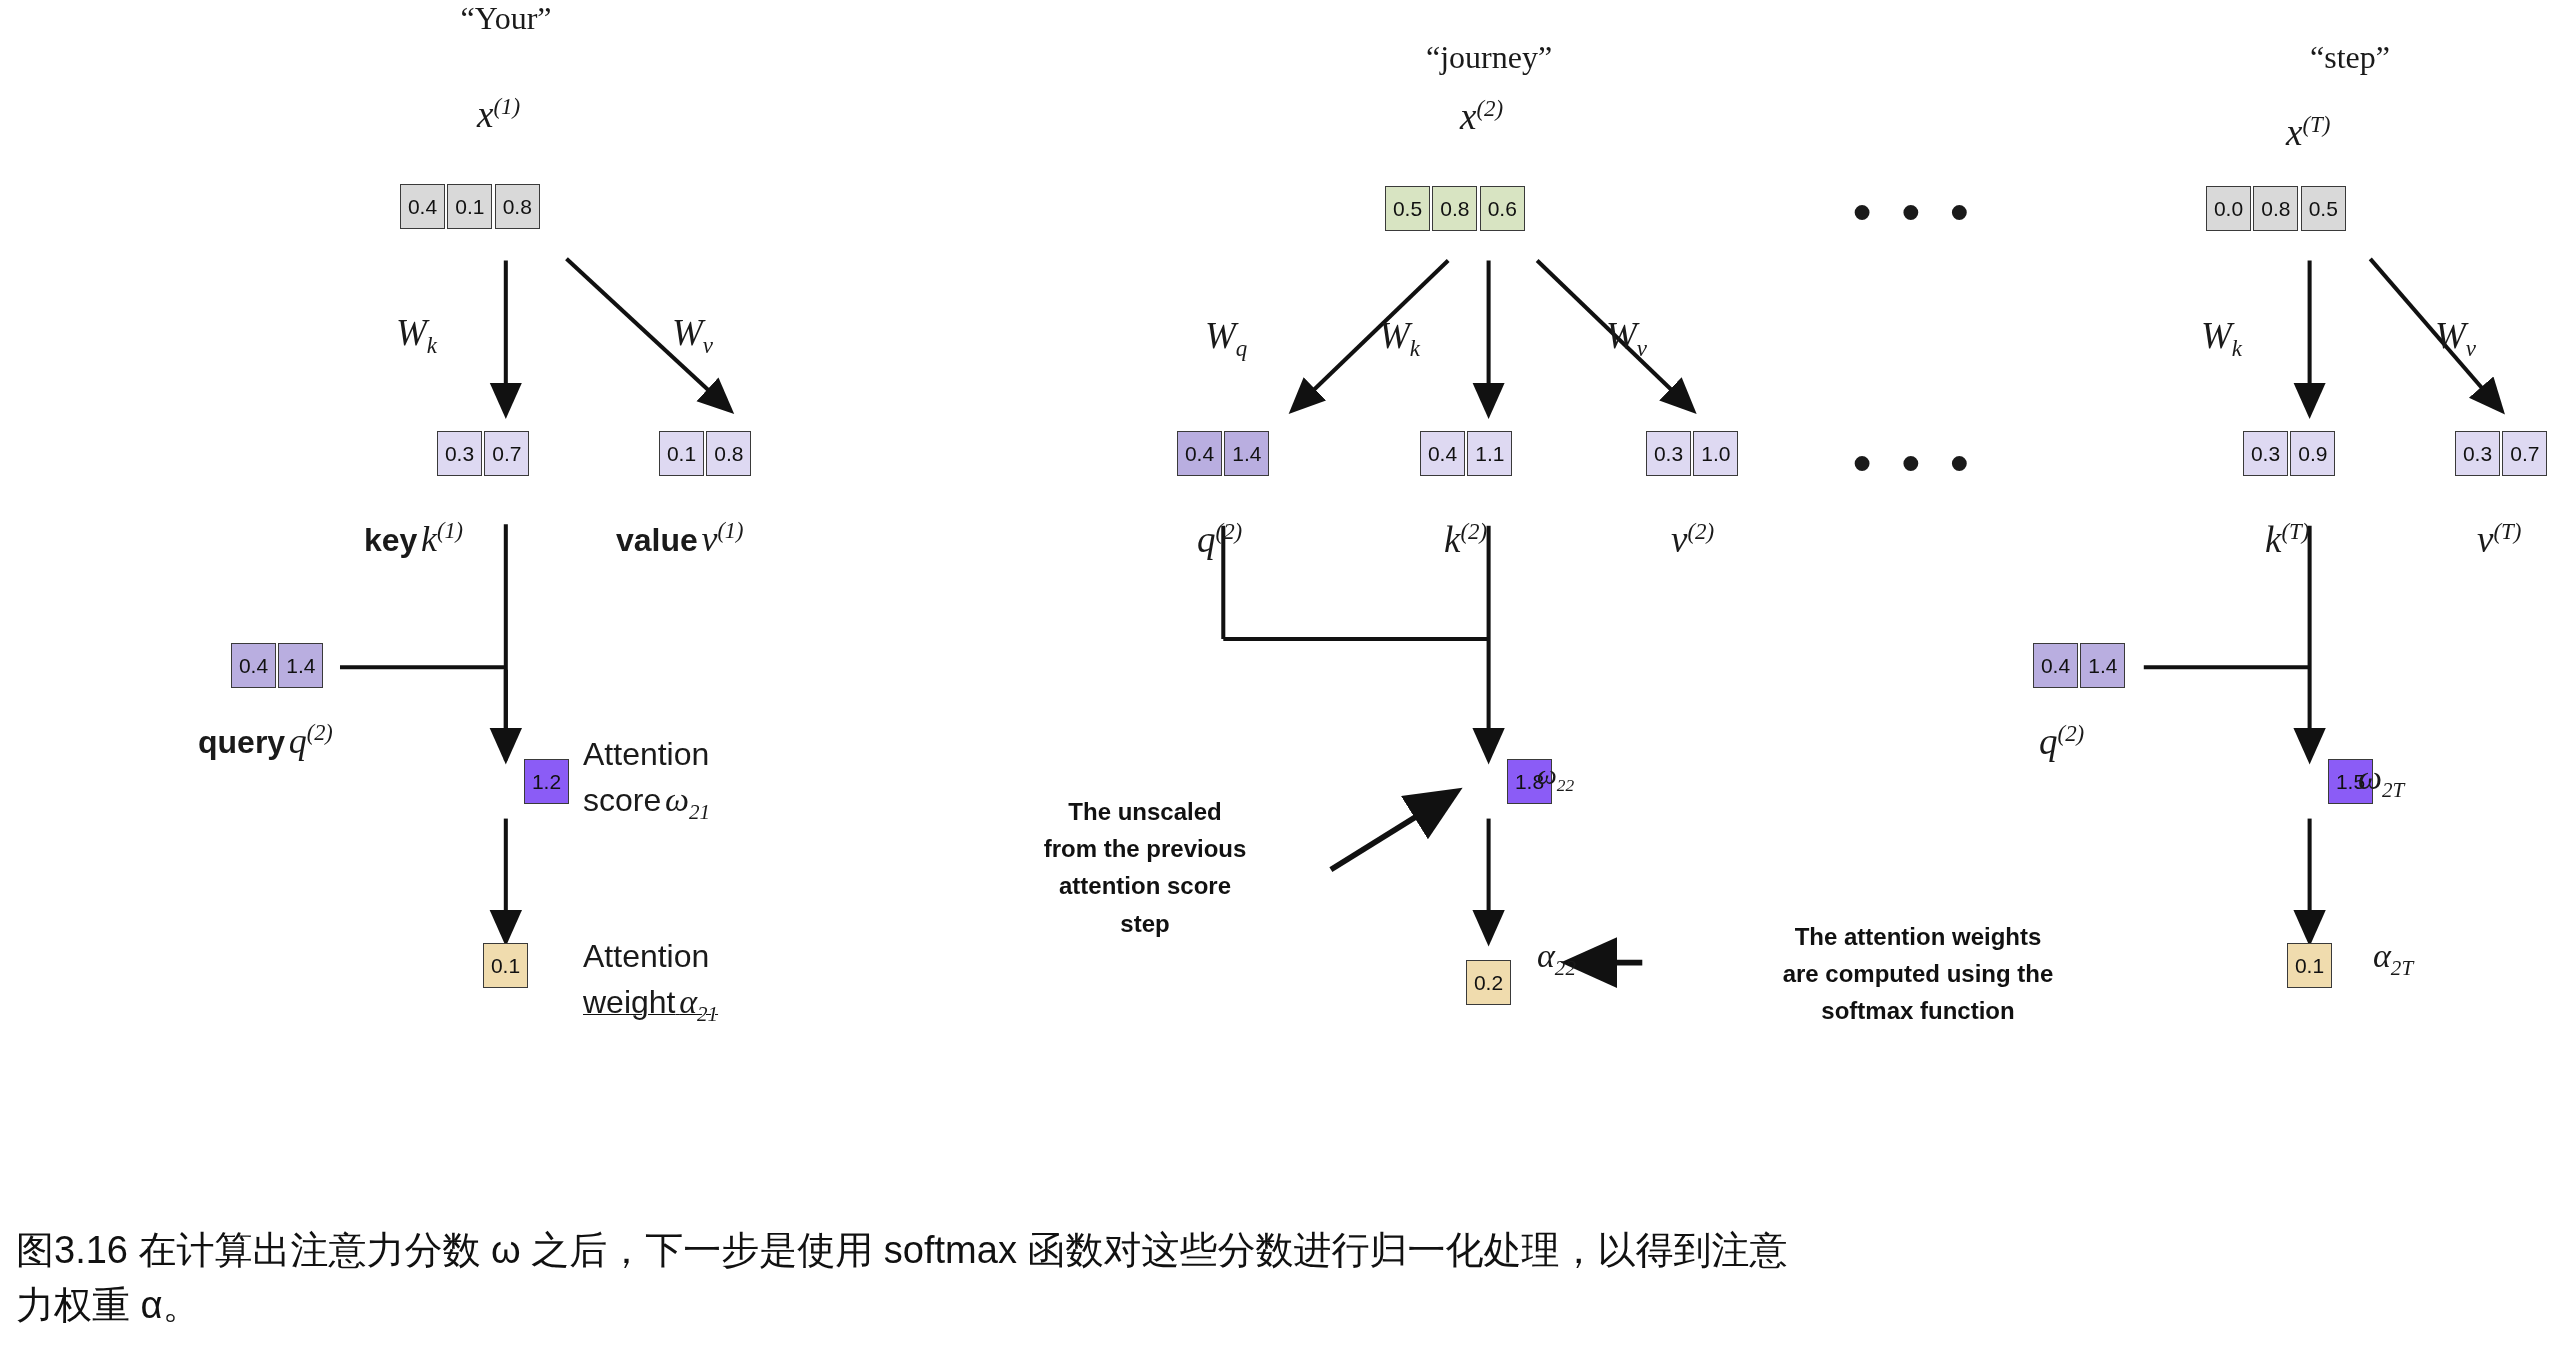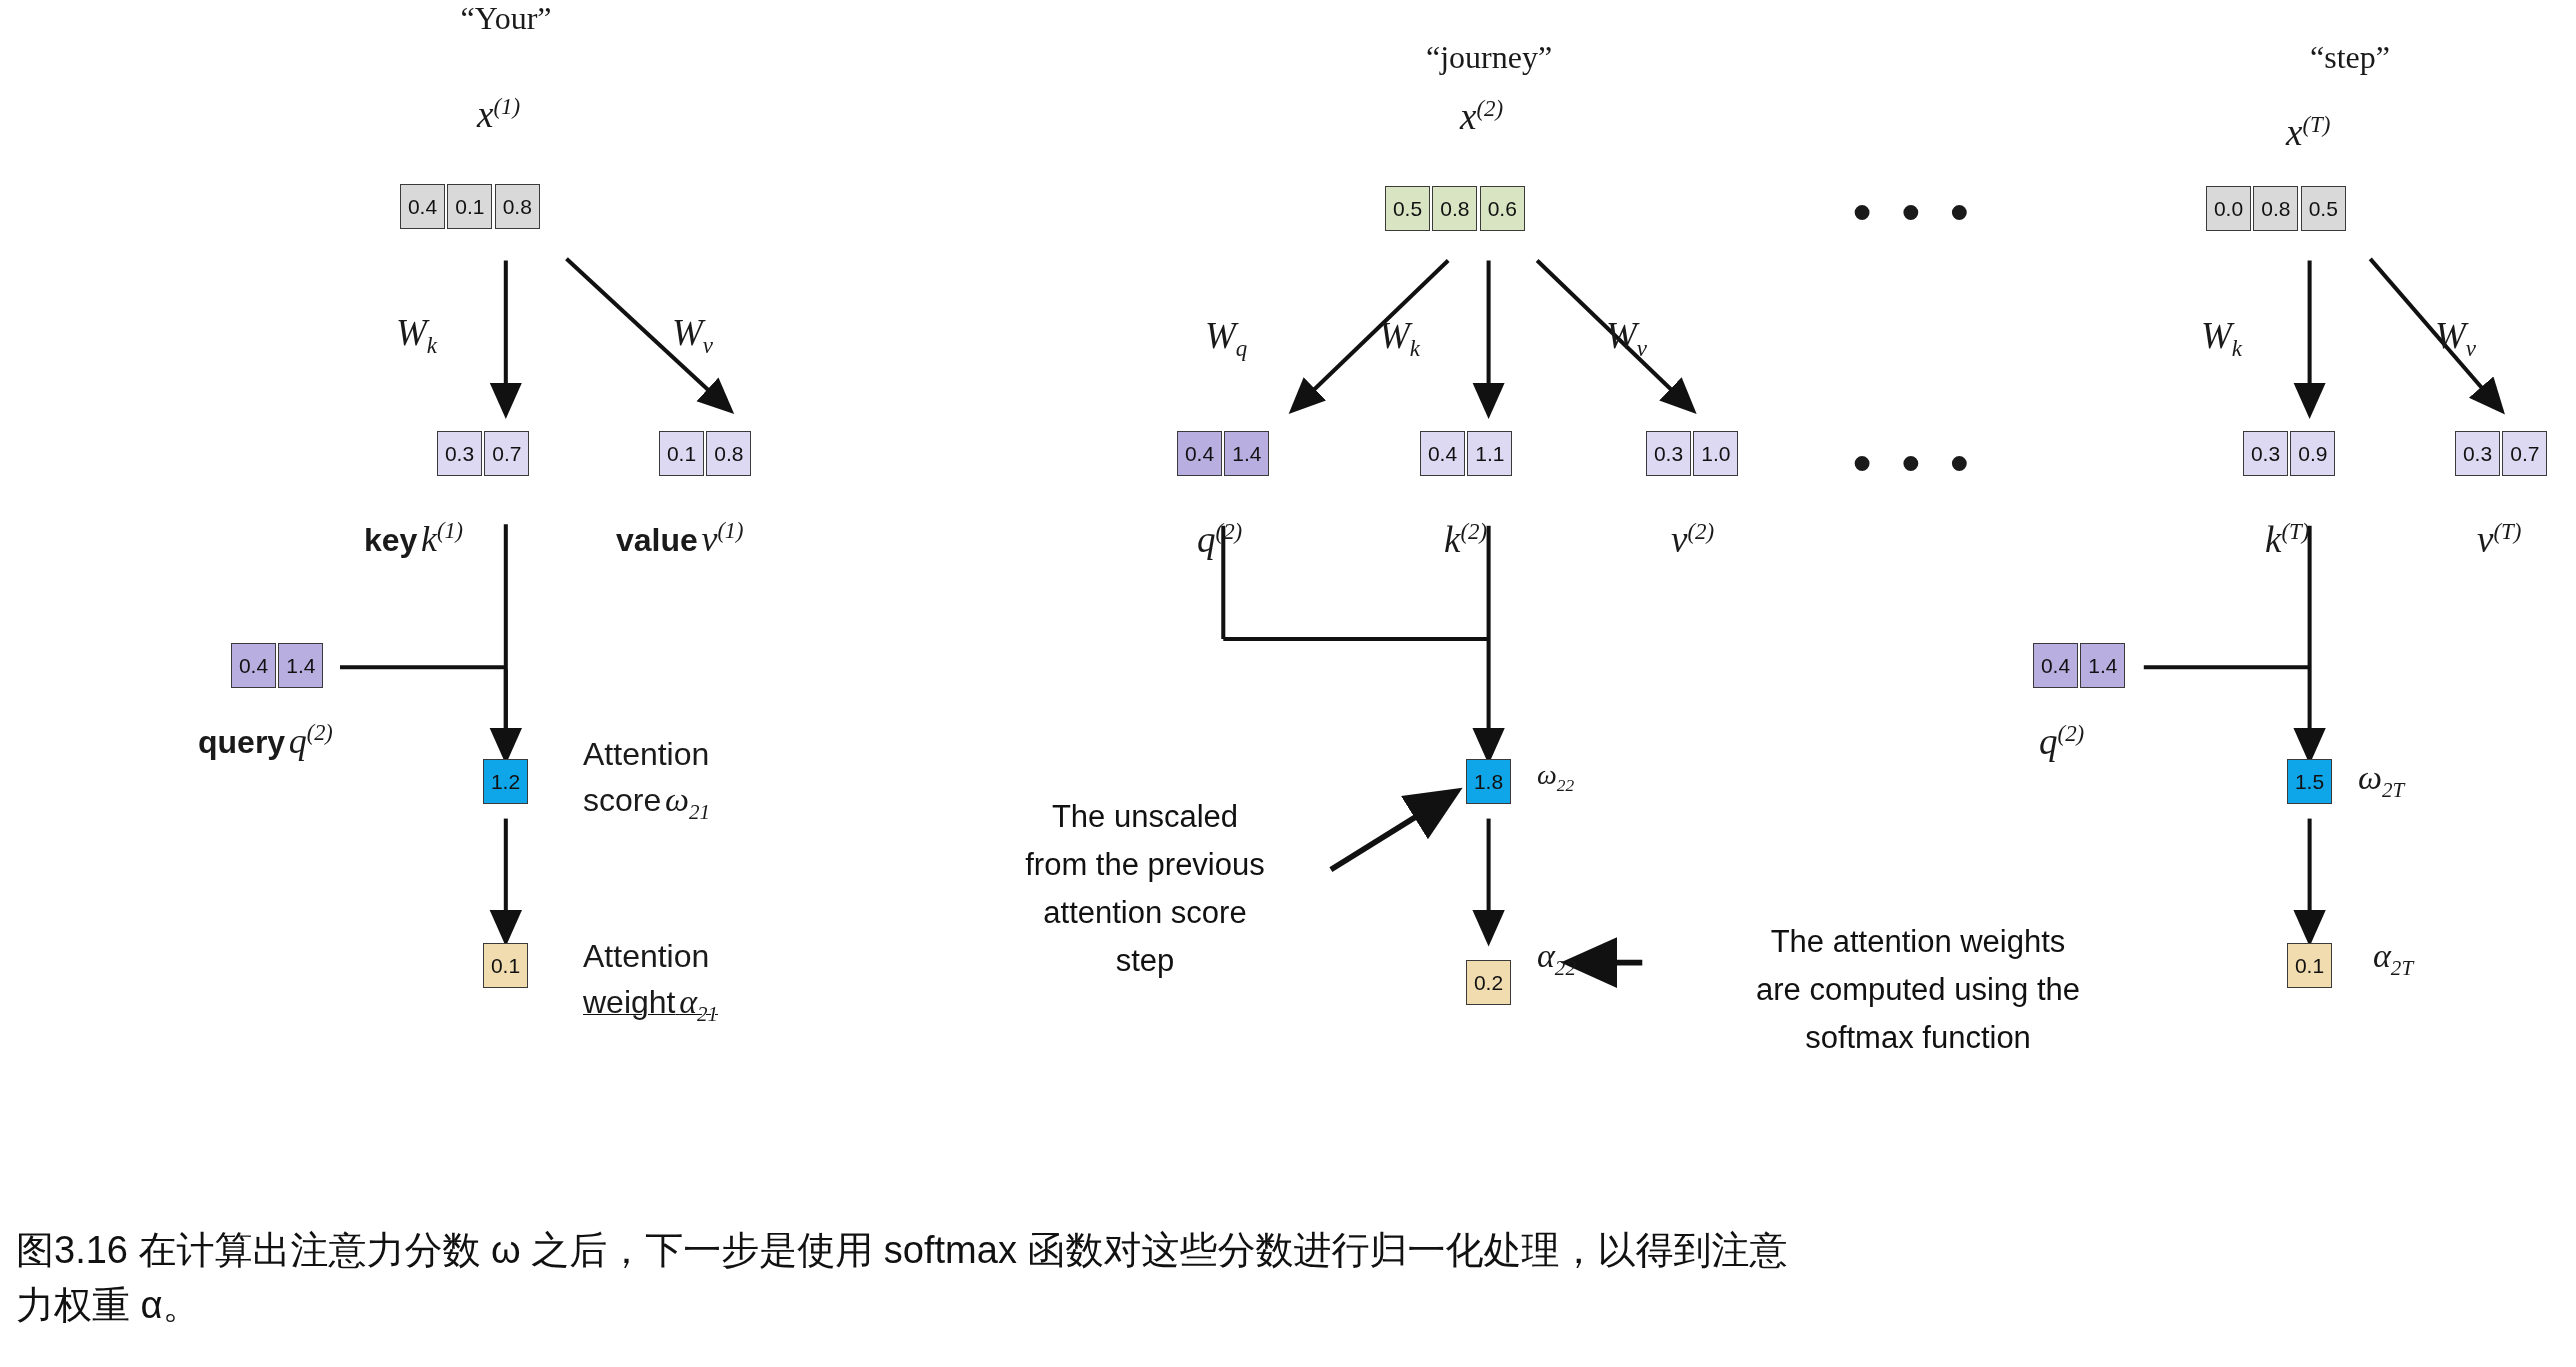--- a/index.html
+++ b/index.html
@@ -51,22 +51,22 @@
     font-style: italic;
   }
   .caption-text {
     font-family: "Liberation Sans", sans-serif;
     font-size: 32px;
     color: #1a1a1a;
     white-space: nowrap;
   }
   .bold-note {
     font-family: "Liberation Sans", sans-serif;
-    font-weight: normal;
-    font-size: 31px;
+    font-weight: bold;
+    font-size: 24px;
     color: #111111;
     text-align: center;
     line-height: 1.55;
   }
   .dots {
     font-size: 52px;
     font-weight: bold;
     letter-spacing: 8px;
     color: #1a1a1a;
   }
@@ -87,21 +87,21 @@
     font-size: 21px;
     color: #111111;
     box-sizing: border-box;
     margin-right: 2.4px;
   }
   .cell:last-child { margin-right: 0; }
   .cell.gray   { background: #d9d9d9; }
   .cell.green  { background: #d8e4c2; }
   .cell.purple { background: #b9aee0; }
   .cell.lilac  { background: #ded9f2; }
-  .cell.blue   { background: #0ea5e9; }
+  .cell.blue   { background: #8b5cf6; margin-left: 41px; }
   .cell.tan    { background: #f0dcae; }
 
   
   .figure-caption {
     position: absolute;
     left: 16px;
     top: 1223px;
     width: 2524px;
     font-family: "Liberation Sans", sans-serif;
     font-size: 38px;

